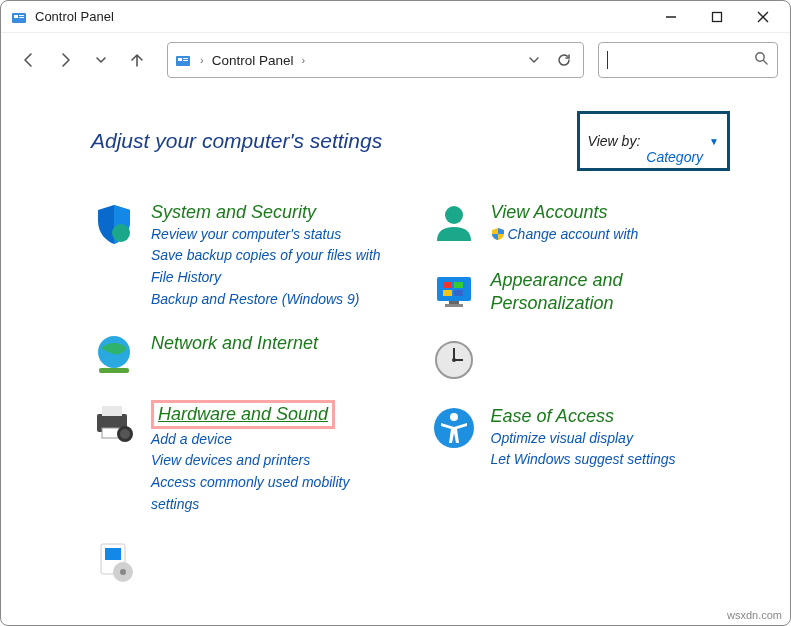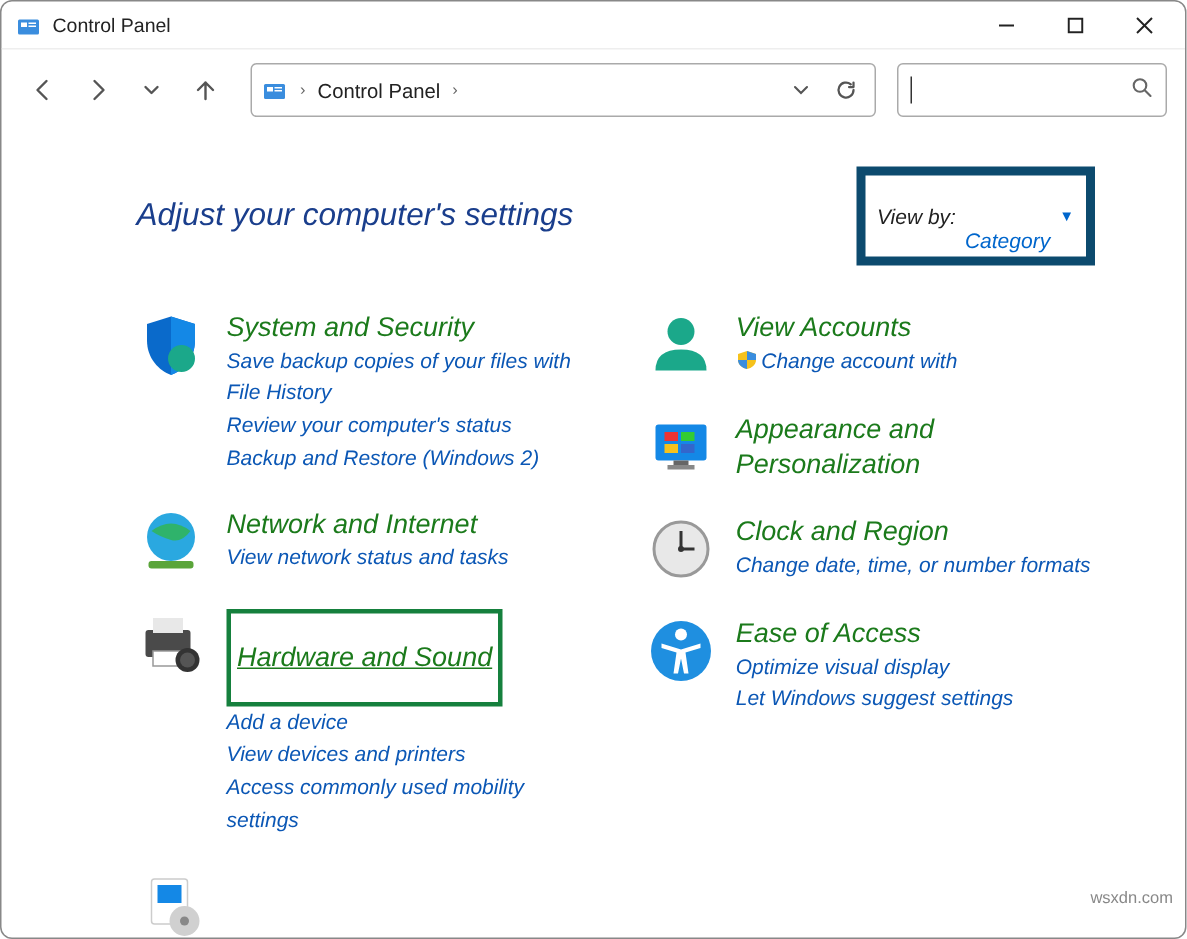--- a/index.html
+++ b/index.html
@@ -80,21 +80,21 @@
   .heading {
     color: #1a3e8c;
     font-size: 21px;
     font-weight: 400;
     margin-bottom: 4px;
     display:flex;
     align-items:center;
     justify-content: space-between;
   }
   .viewby-box {
-    border: 6px solid #0c4a6e;
+    border: 3px solid #0c4a6e;
     padding: 3px 8px;
     display:flex; align-items:center; gap:6px;
     font-size:14px;
   }
   .viewby-label { color:#222; }
   .viewby-value { color:#0066cc;margin-top:32px; }
   .viewby-caret { color:#0066cc; font-size:10px; }
   .grid {
     display:flex;
     gap: 40px;
@@ -107,34 +107,34 @@
     display:flex; align-items:center; justify-content:center;
   }
   .cat-body { flex:1; }
   .cat-title {
     color: #1b7a1b;
     font-size: 18px;
     font-weight: 400;
     line-height: 1.25;
   }
   .cat-title.boxed {
-    border: 3px solid #15803d;
+    border: 3px solid #fca5a5;
     display:inline-block;
-    padding: 18px 4px;
+    padding: 0 4px;
     text-decoration: underline;
   }
   .cat-link {
     color: #0b57b5;
     font-size: 14px;
     line-height: 1.55;
     display:block;
   }
   .shield-mini { display:inline-block; width:14px; height:14px; vertical-align:-2px; margin-right:3px;}
   .watermark {
-    position:absolute; right:8px; bottom:20px;
+    position:absolute; right:8px; bottom:4px;
     font-size:11px; color:#888;
   }
 </style>
 </head>
 <body>
 
 <div class="titlebar">
   <span class="titlebar-icon">
     <svg width="16" height="16" viewBox="0 0 16 16">
         <rect x="1" y="4" width="14" height="10" rx="1" fill="#3a8dde"></rect>
@@ -237,37 +237,36 @@
       <div class="cat">
         <div class="cat-icon">
           <svg width="46" height="46" viewBox="0 0 46 46">
               <path d="M23 4 L39 9 V20 C39 32 31 40 23 43 C15 40 7 32 7 20 V9 Z" fill="#0a6acb"></path>
               <path d="M23 4 L39 9 V20 C39 32 31 40 23 43 V4 Z" fill="#1488e6"></path>
               <circle cx="30" cy="32" r="9" fill="#1ba88a"></circle>
             </svg>
         </div>
         <div class="cat-body">
           <div class="cat-title">System and Security</div>
+          <a class="cat-link">Review your computer's status</a>
           <a class="cat-link">Save backup copies of your files with File History</a>
-          <a class="cat-link">Review your computer's status</a>
-          <a class="cat-link">Backup and Restore (Windows 2)</a>
+          <a class="cat-link">Backup and Restore (Windows 9)</a>
         </div>
       </div>
 
       <div class="cat">
         <div class="cat-icon">
           <svg width="46" height="46" viewBox="0 0 46 46">
               <circle cx="23" cy="20" r="16" fill="#2aa8e0"></circle>
               <path d="M10 16 Q23 6 36 16 Q30 24 23 22 Q16 20 10 16" fill="#2fb36b"></path>
               <rect x="8" y="36" width="30" height="5" rx="2" fill="#5aa53a"></rect>
             </svg>
         </div>
         <div class="cat-body">
           <div class="cat-title">Network and Internet</div>
-          <a class="cat-link">View network status and tasks</a>
         </div>
       </div>
 
       <div class="cat">
         <div class="cat-icon">
           <svg width="46" height="46" viewBox="0 0 46 46">
               <rect x="6" y="14" width="30" height="18" rx="2" fill="#4a4a4a"></rect>
               <rect x="11" y="6" width="20" height="10" fill="#e8e8e8"></rect>
               <rect x="11" y="28" width="20" height="10" fill="#fff" stroke="#999"></rect>
               <circle cx="34" cy="34" r="8" fill="#333"></circle>
@@ -336,24 +335,20 @@
 
       <div class="cat">
         <div class="cat-icon">
           <svg width="46" height="46" viewBox="0 0 46 46">
               <circle cx="23" cy="23" r="18" fill="#e8e8e8" stroke="#999" stroke-width="2"></circle>
               <line x1="23" y1="23" x2="23" y2="11" stroke="#333" stroke-width="2"></line>
               <line x1="23" y1="23" x2="32" y2="23" stroke="#333" stroke-width="2"></line>
               <circle cx="23" cy="23" r="2" fill="#333"></circle>
             </svg>
         </div>
-        <div class="cat-body">
-          <div class="cat-title">Clock and Region</div>
-          <a class="cat-link">Change date, time, or number formats</a>
-        </div>
       </div>
 
       <div class="cat">
         <div class="cat-icon">
           <svg width="46" height="46" viewBox="0 0 46 46">
               <circle cx="23" cy="23" r="20" fill="#1f8fe0"></circle>
               <circle cx="23" cy="12" r="4" fill="#fff"></circle>
               <path d="M10 18 L23 22 L36 18 L36 21 L26 24 L28 38 L25 38 L23 28 L21 38 L18 38 L20 24 L10 21 Z" fill="#fff"></path>
             </svg>
         </div>

